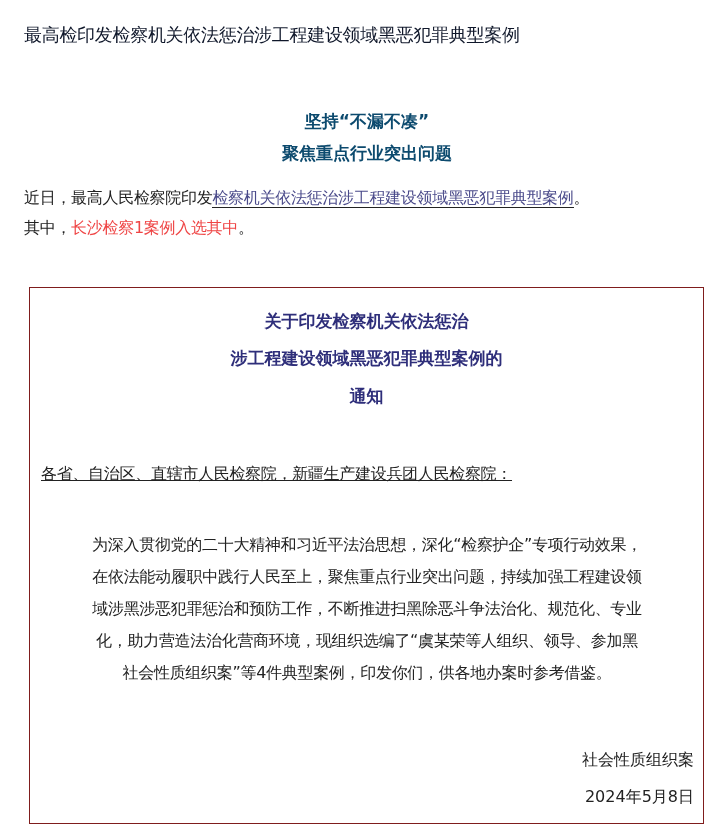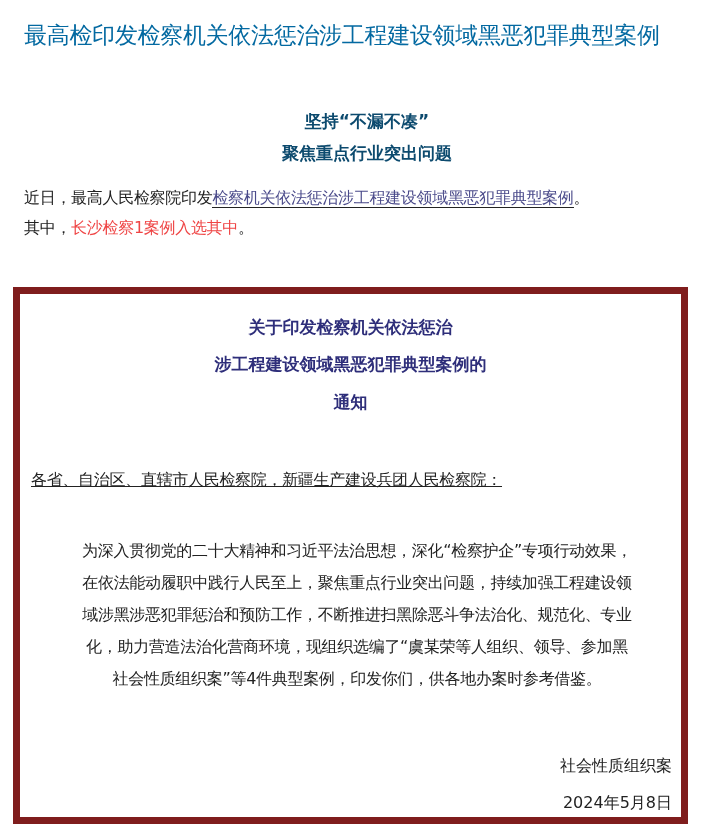--- a/index.html
+++ b/index.html
@@ -3,35 +3,35 @@
 <meta charset="utf-8">
 <style>
   html, body { margin: 0; padding: 0; background: #ffffff; }
   body {
     width: 710px; height: 838px; position: relative; overflow: hidden;
     font-family: "DejaVu Sans", "Liberation Sans", sans-serif;
     color: #222222;
   }
   .doc-title {
     position: absolute; left: 24px; top: 20px;
-    font-size: 23px; line-height: 30px; color: #0369a1; letter-spacing: -0.3px;
+    font-size: 18px; line-height: 30px; color: #0f172a; letter-spacing: -0.3px;
   }
   .subhead {
     position: absolute; left: 12px; width: 710px; text-align: center;
     font-size: 17px; font-weight: bold; color: #0c4a6e; line-height: 30px; margin-top: 21px;
   }
   .intro {
     position: absolute; left: 24px; width: 670px;
     font-size: 16px; line-height: 30px; color: #222222; letter-spacing: -0.3px;
   }
   .intro .link { color: #4a4a8a; text-decoration: none; border-bottom: 1px solid #222222; }
   .intro .red { color: #ef4444; }
   .notice-box {
-    position: absolute; left: 13px; top: 287px; width: 675px; height: 537px;
-    border: 7px solid #7f1d1d; box-sizing: border-box;
+    position: absolute; left: 29px; top: 287px; width: 675px; height: 537px;
+    border: 1px solid #7f1d1d; box-sizing: border-box;
   }
   .box-heading {
     position: absolute; left: 0; width: 100%; text-align: center;
     font-size: 17px; font-weight: bold; color: #2e2e7a; line-height: 30px;
   }
   .box-text {
     position: absolute; left: 11px; width: 652px;
     font-size: 16px; line-height: 32px; color: #222222; letter-spacing: -0.3px;
   }
   .body-line { display: block; white-space: nowrap; text-align: center; }

